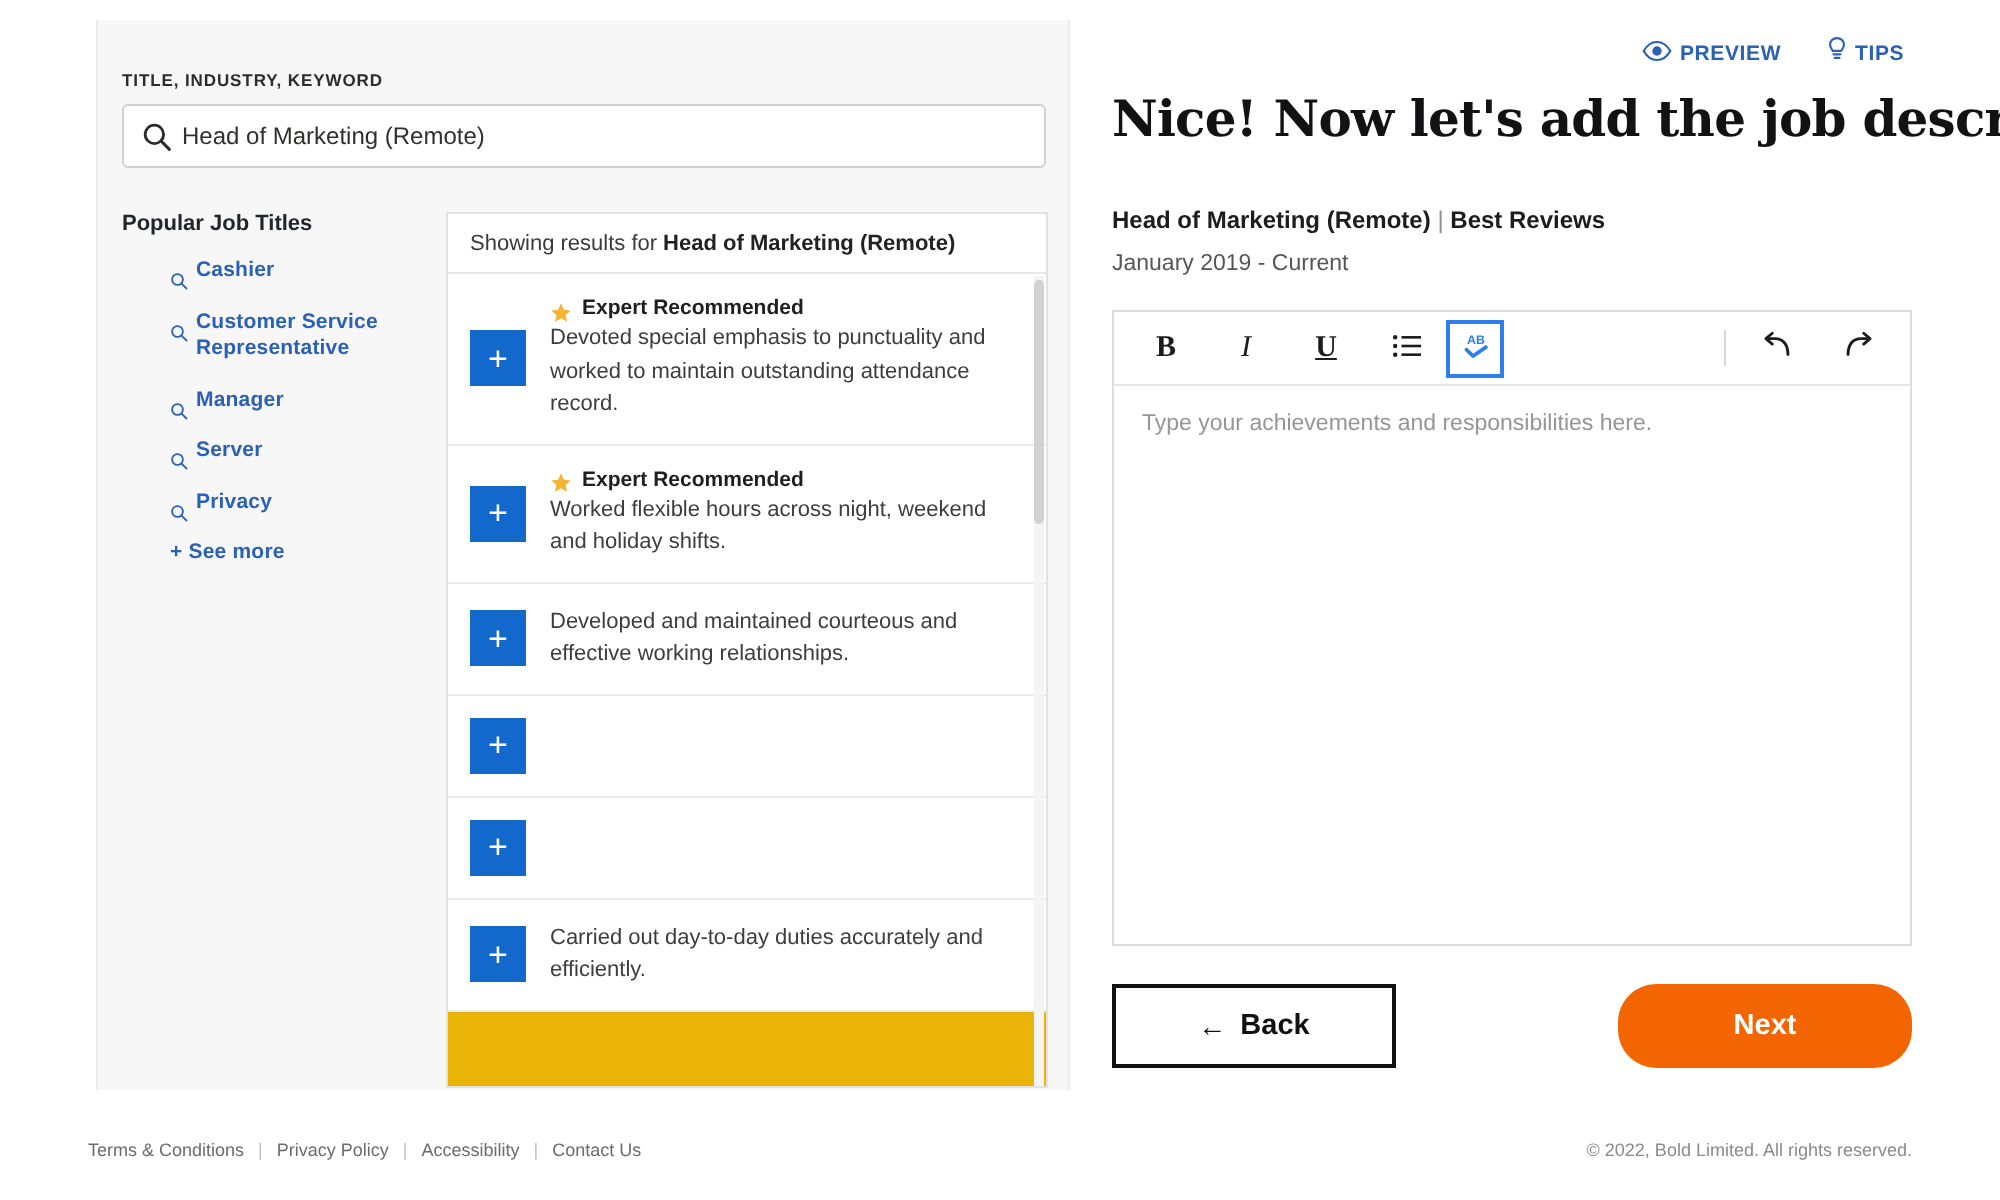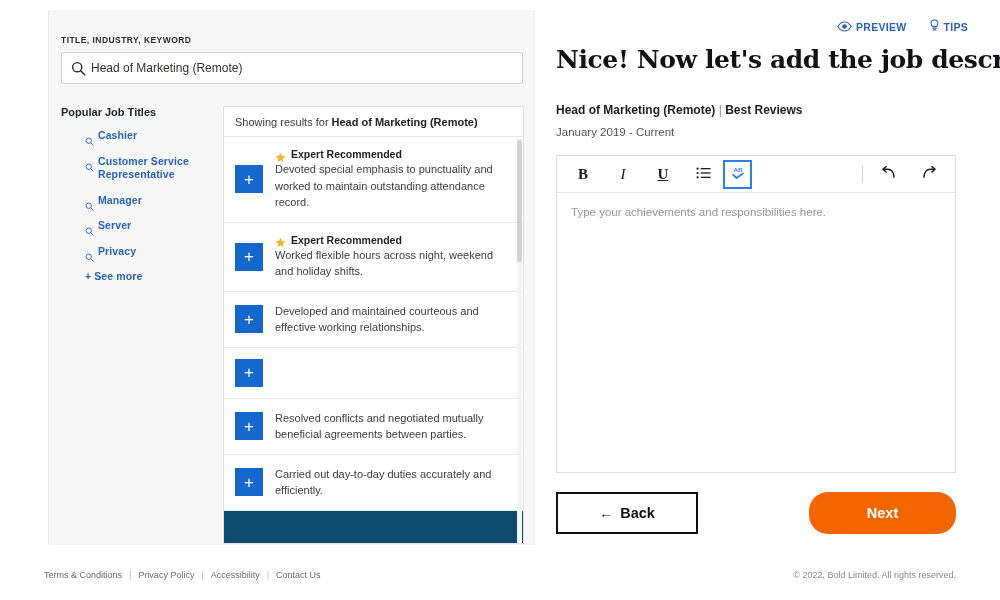--- a/index.html
+++ b/index.html
@@ -51,21 +51,21 @@
   }
   .see-more {
     font-size: 10.5px; font-weight: bold; color: #2a61b5;
     cursor: pointer; margin-top: 1px; letter-spacing: .1px;
   }
 
   
   .results {
     position: absolute; left: 174px; top: 96px;
     width: 301px; height: 438px;
-    background: #0c4a6e; border: 1px solid #e2e2e5;
+    background: #eab308; border: 1px solid #e2e2e5;
     overflow: hidden;
   }
   .results-head {
     height: 30px; border-bottom: 1px solid #e8e8ea;
     display: flex; align-items: center; padding-left: 11px;
     font-size: 11px; color: #3a3a3a; background:#fff;
   }
   .results-head b { font-weight: bold; color:#222; margin-left: 3px; }
   .results-body {
     position: relative; height: 407px; overflow: hidden;
@@ -97,21 +97,21 @@
   }
   .sb-thumb {
     position: absolute; right: 1px; top: 33px;
     width: 5px; height: 122px; background: #d2d2d4; border-radius: 3px;
     cursor: pointer;
   }
 
   
   .right { position: absolute; left: 556px; top: 0; width: 404px; }
   .top-actions {
-    position: absolute; left: 281px; top: 18px;
+    position: absolute; left: 265px; top: 18px;
     display: flex; gap: 22px; align-items: flex-start;
   }
   .act { display: flex; align-items: center; gap: 4px; cursor: pointer; }
   .act .lbl {
     font-size: 10.5px; font-weight: bold; color: #2a61b5; letter-spacing: .3px;
   }
   h1.headline {
     position: absolute; left: 0; top: 45px; width: 404px;
     font-family: "DejaVu Serif", "Liberation Serif", serif;
     font-size: 25px; font-weight: bold; color: #121214;
@@ -306,23 +306,20 @@
             <div class="res-desc">Developed and maintained courteous and effective working relationships.</div>
           </div>
         </div>
 
         <div class="res-item">
           <div class="plus">+</div>
         </div>
 
         <div class="res-item">
           <div class="plus">+</div>
-          <div class="res-text">
-            <div class="res-desc">Resolved conflicts and negotiated mutually beneficial agreements between parties.</div>
-          </div>
         </div>
 
         <div class="res-item">
           <div class="plus">+</div>
           <div class="res-text">
             <div class="res-desc">Carried out day-to-day duties accurately and efficiently.</div>
           </div>
         </div>
 
       </div>

